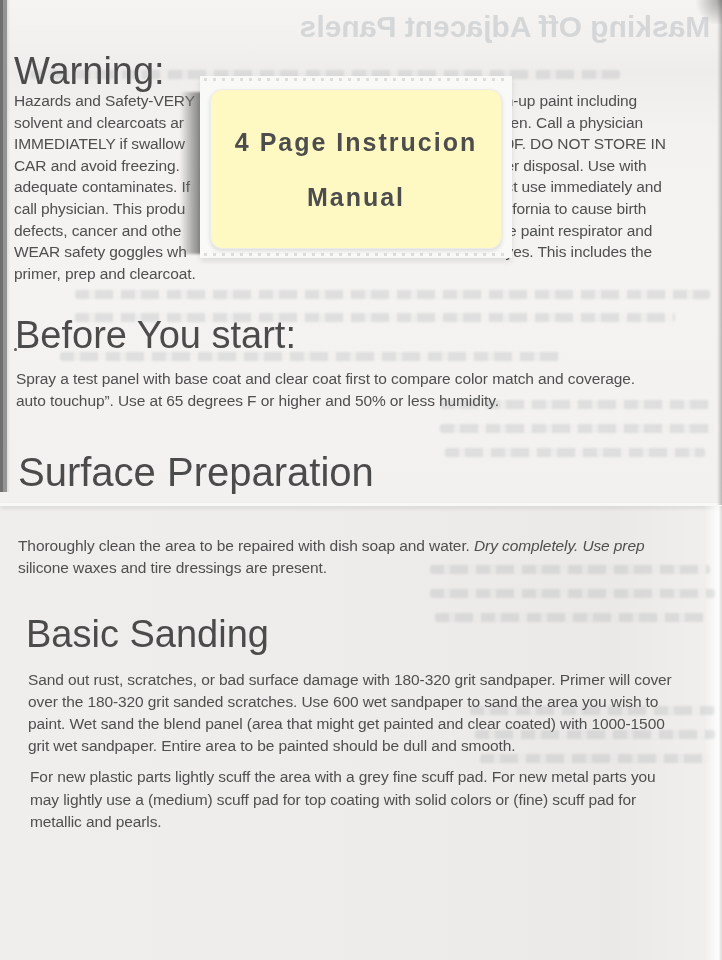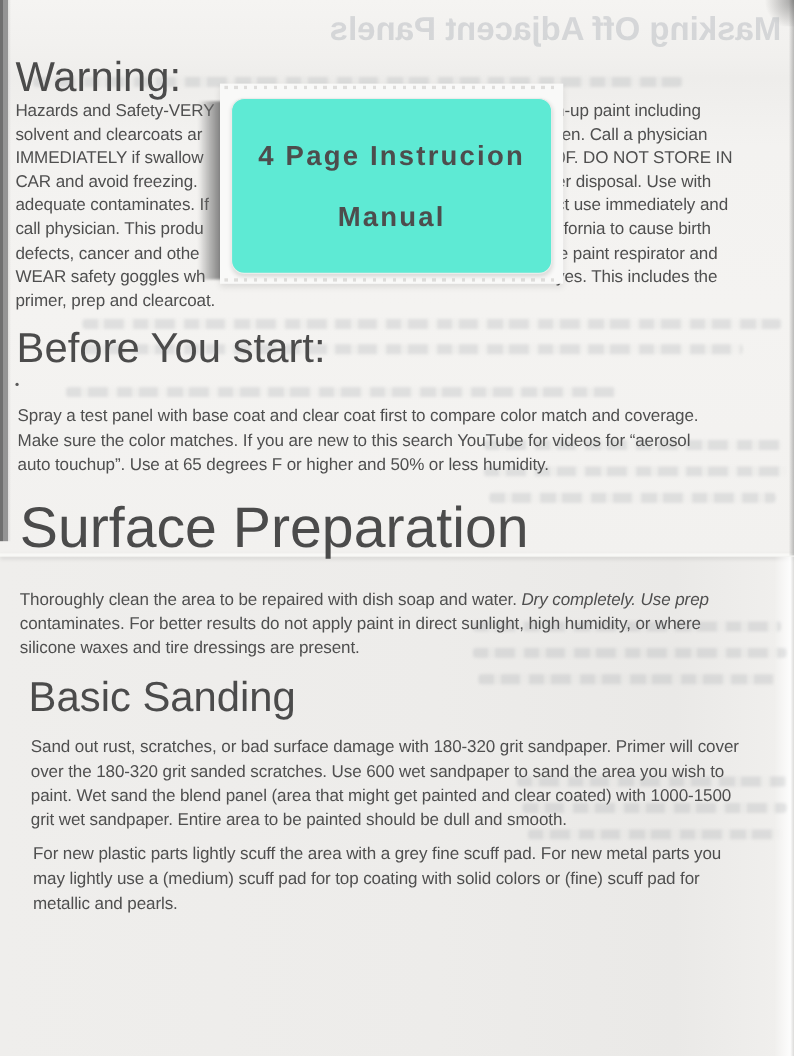--- a/index.html
+++ b/index.html
@@ -42,22 +42,22 @@
     position:absolute;right:0;top:506px;width:18px;height:454px;
     background:linear-gradient(90deg,rgba(255,255,255,0) 0%,rgba(255,255,255,0.85) 80%,rgba(150,150,150,0.25) 100%);
   }
   
   .h{
     position:absolute;
     font-size:38px;font-weight:400;color:#4b4b4b;letter-spacing:0px;
     white-space:nowrap;
   }
   .h-warning{left:14px;top:50px;}
-  .h-before{left:15px;top:296px;}
-  .h-surface{left:18px;top:450px;font-size:52px;}
+  .h-before{left:15px;top:314px;}
+  .h-surface{left:18px;top:450px;font-size:40px;}
   .h-basic{left:26px;top:613px;}
   
   .bodytext{font-size:15.5px;letter-spacing:-0.1px;color:#4f4f4f;}
   .warning-lines{position:absolute;left:14px;top:92px;width:700px;}
   .wline{position:relative;height:21.6px;white-space:nowrap;}
   .wl{position:absolute;left:0;top:0;}
   .wr{position:absolute;left:483px;top:0;white-space:nowrap;}
   .para{position:absolute;width:700px;}
   .para .pline{height:22px;white-space:nowrap;}
   .para-before{left:16px;top:370px;}
@@ -98,21 +98,21 @@
     box-shadow:0 3px 6px rgba(0,0,0,0.10);
   }
   .perf{
     position:absolute;left:4px;width:304px;height:3px;
     background:repeating-linear-gradient(90deg,#dedddb 0px,#dedddb 3px,transparent 3px,transparent 9px);
   }
   .perf-top{top:2px;}
   .perf-bottom{bottom:2px;}
   .sticker-label{
     position:absolute;left:210px;top:89px;width:292px;height:160px;
-    background:#5eead4;border:1px solid #ececea;border-radius:12px;
+    background:#fef9c3;border:1px solid #ececea;border-radius:12px;
     box-shadow:0 2px 4px rgba(0,0,0,0.12);
     display:flex;flex-direction:column;align-items:center;justify-content:center;
     gap:26px;box-sizing:border-box;padding-top:2px;
   }
   .sticker-text{
     font-size:25px;font-weight:700;letter-spacing:2px;color:#4d4d4d;
     white-space:nowrap;
   }
 </style>
 </head>
@@ -189,28 +189,26 @@
   </div>
   <div class="sticker-label">
     <div class="sticker-text">4 Page Instrucion</div>
     <div class="sticker-text">Manual</div>
   </div>
 
   <div class="h h-before">Before You start:</div>
   <div class="stray-dot"></div>
   <div class="para para-before bodytext">
     <div class="pline">Spray a test panel with base coat and clear coat first to compare color match and coverage.</div>
-    <div class="pline">Make sure the color matches.  If you are new to this search YouTube for videos for “aerosol</div>
     <div class="pline">auto touchup”.  Use at 65 degrees F or higher and 50% or less humidity.</div>
   </div>
 
   <div class="h h-surface">Surface Preparation</div>
   <div class="para para-surface bodytext">
     <div class="pline"><span>Thoroughly clean the area to be repaired with dish soap and water.  </span><span class="ital">Dry completely. Use prep</span></div>
-    <div class="pline">contaminates. For better results do not apply paint in direct sunlight, high humidity, or where</div>
     <div class="pline">silicone waxes and tire dressings are present.</div>
   </div>
 
   <div class="h h-basic">Basic Sanding</div>
   <div class="para para-basic1 bodytext">
     <div class="pline">Sand out rust, scratches, or bad surface damage with 180-320 grit sandpaper. Primer will cover</div>
     <div class="pline">over the 180-320 grit sanded scratches. Use 600 wet sandpaper to sand the area you wish to</div>
     <div class="pline">paint. Wet sand the blend panel (area that might get painted and clear coated) with 1000-1500</div>
     <div class="pline">grit wet sandpaper. Entire area to be painted should be dull and smooth.</div>
   </div>

